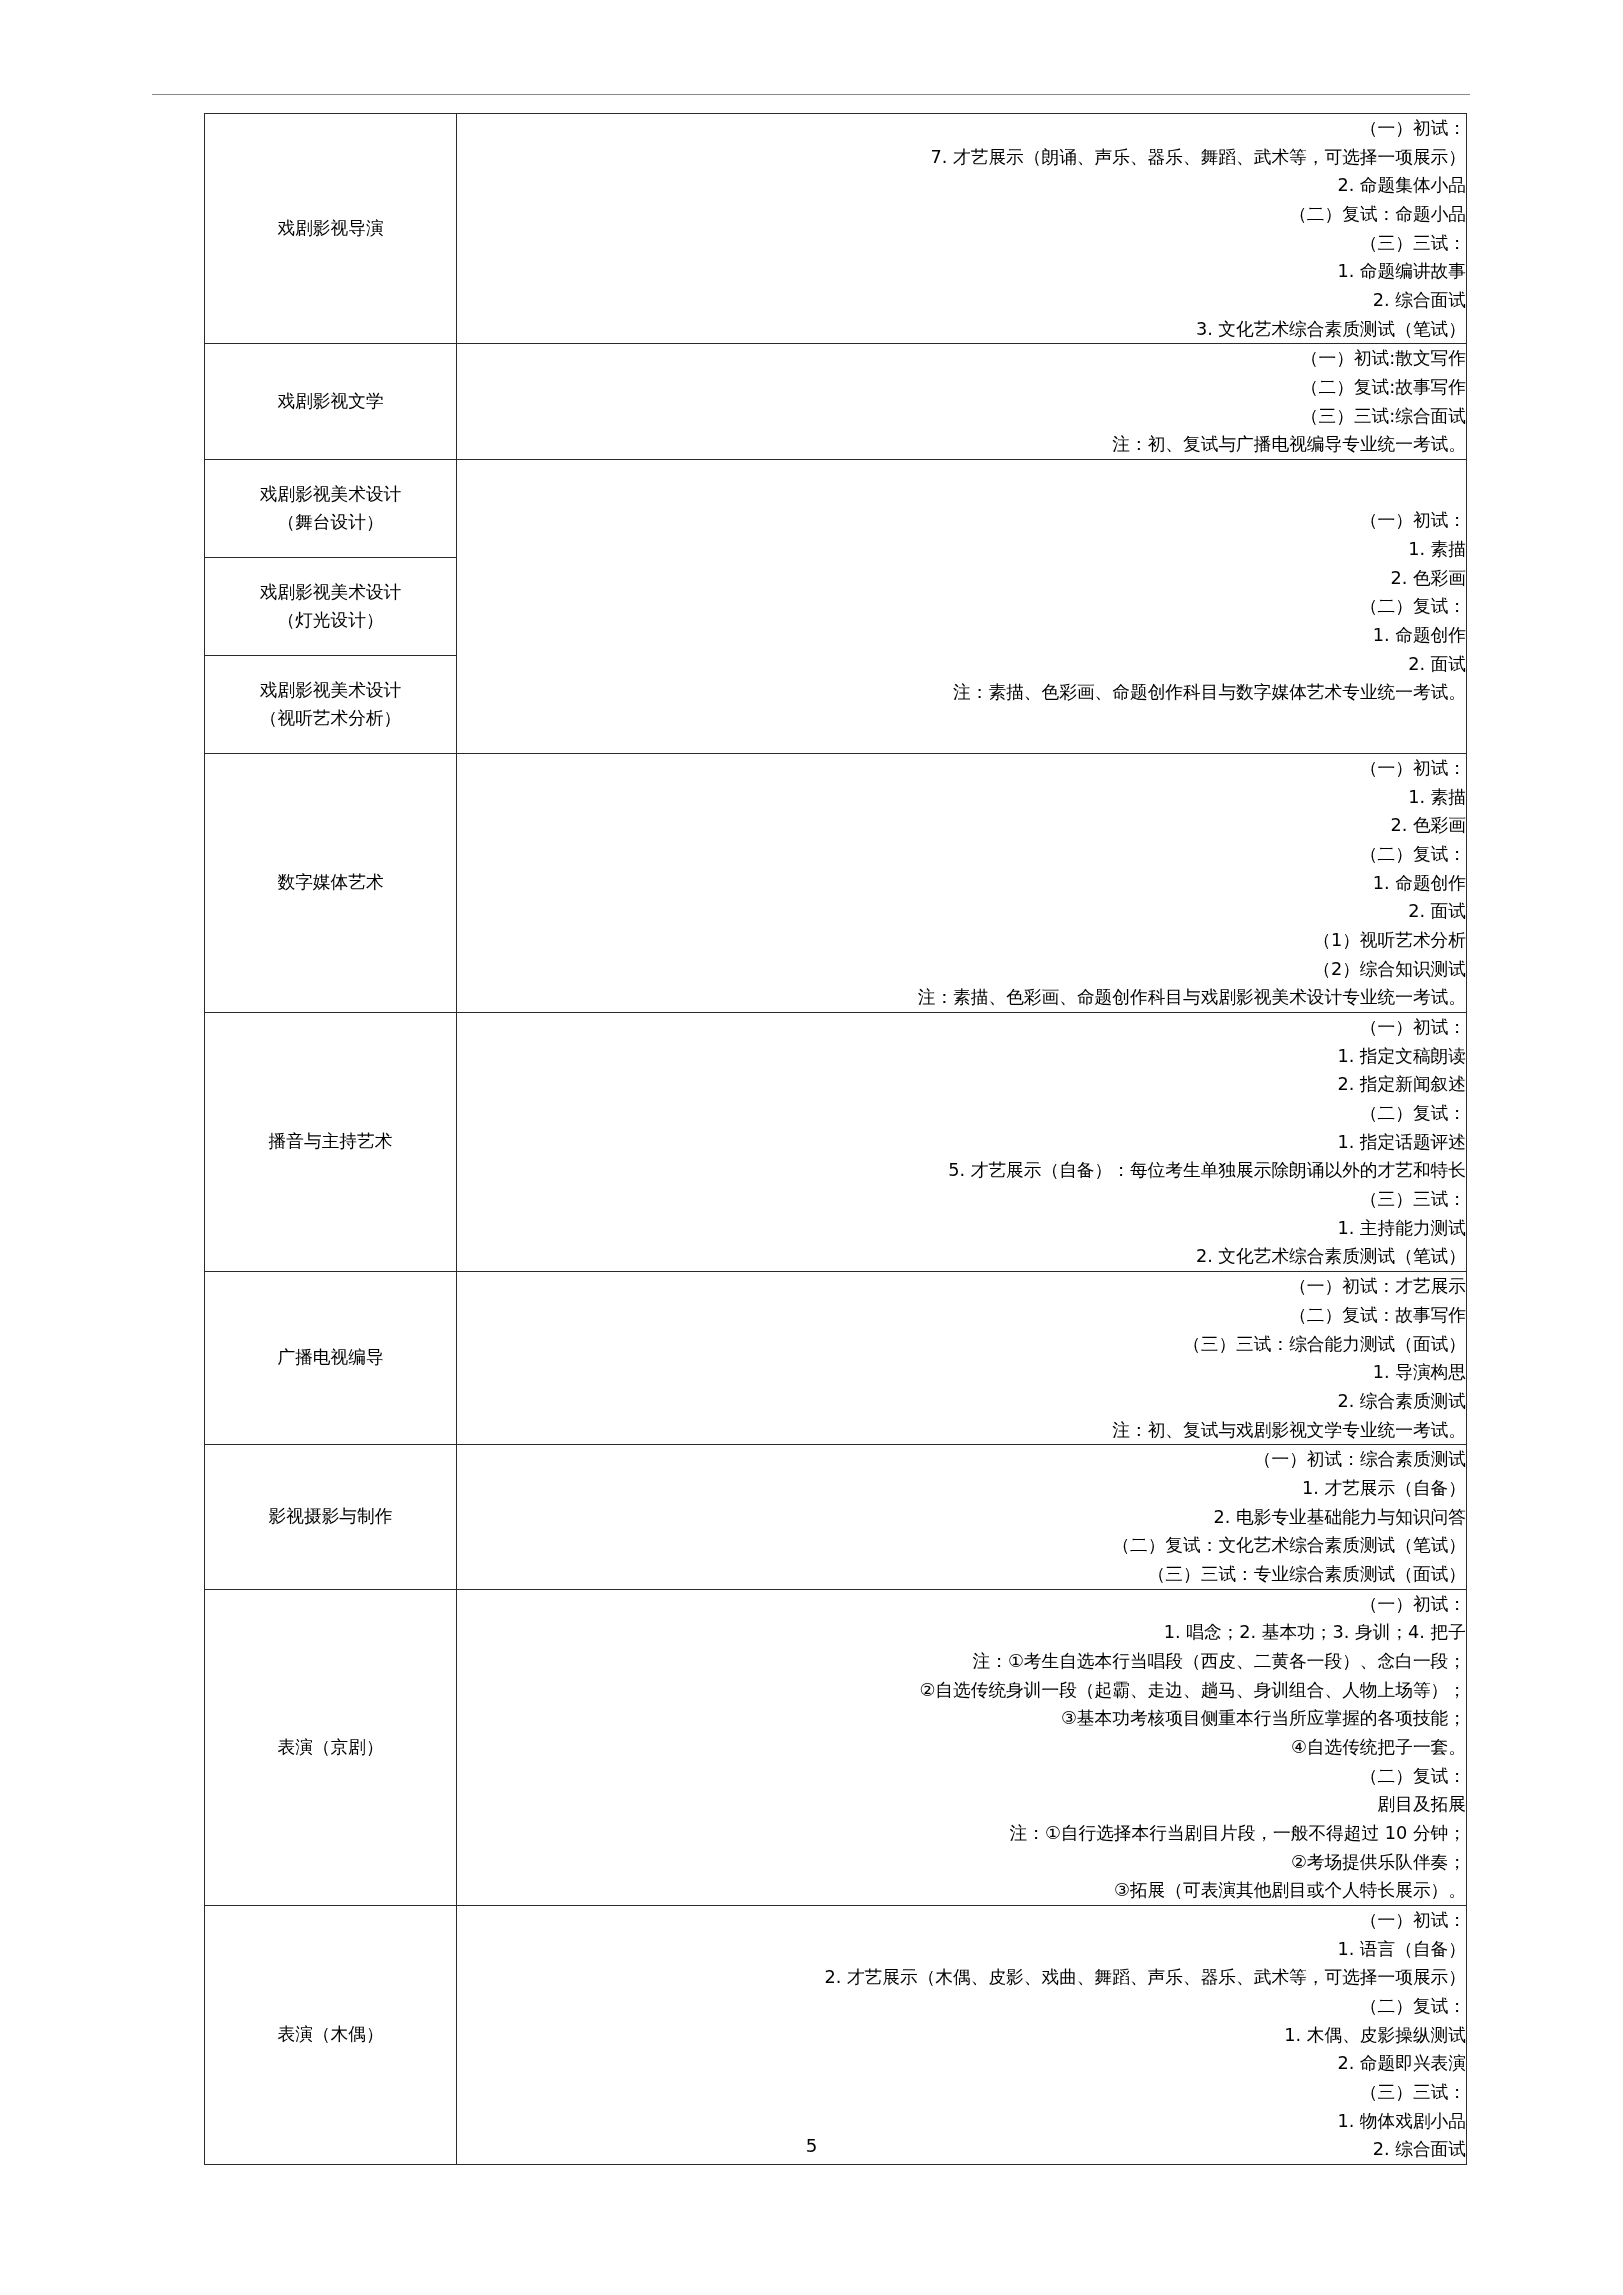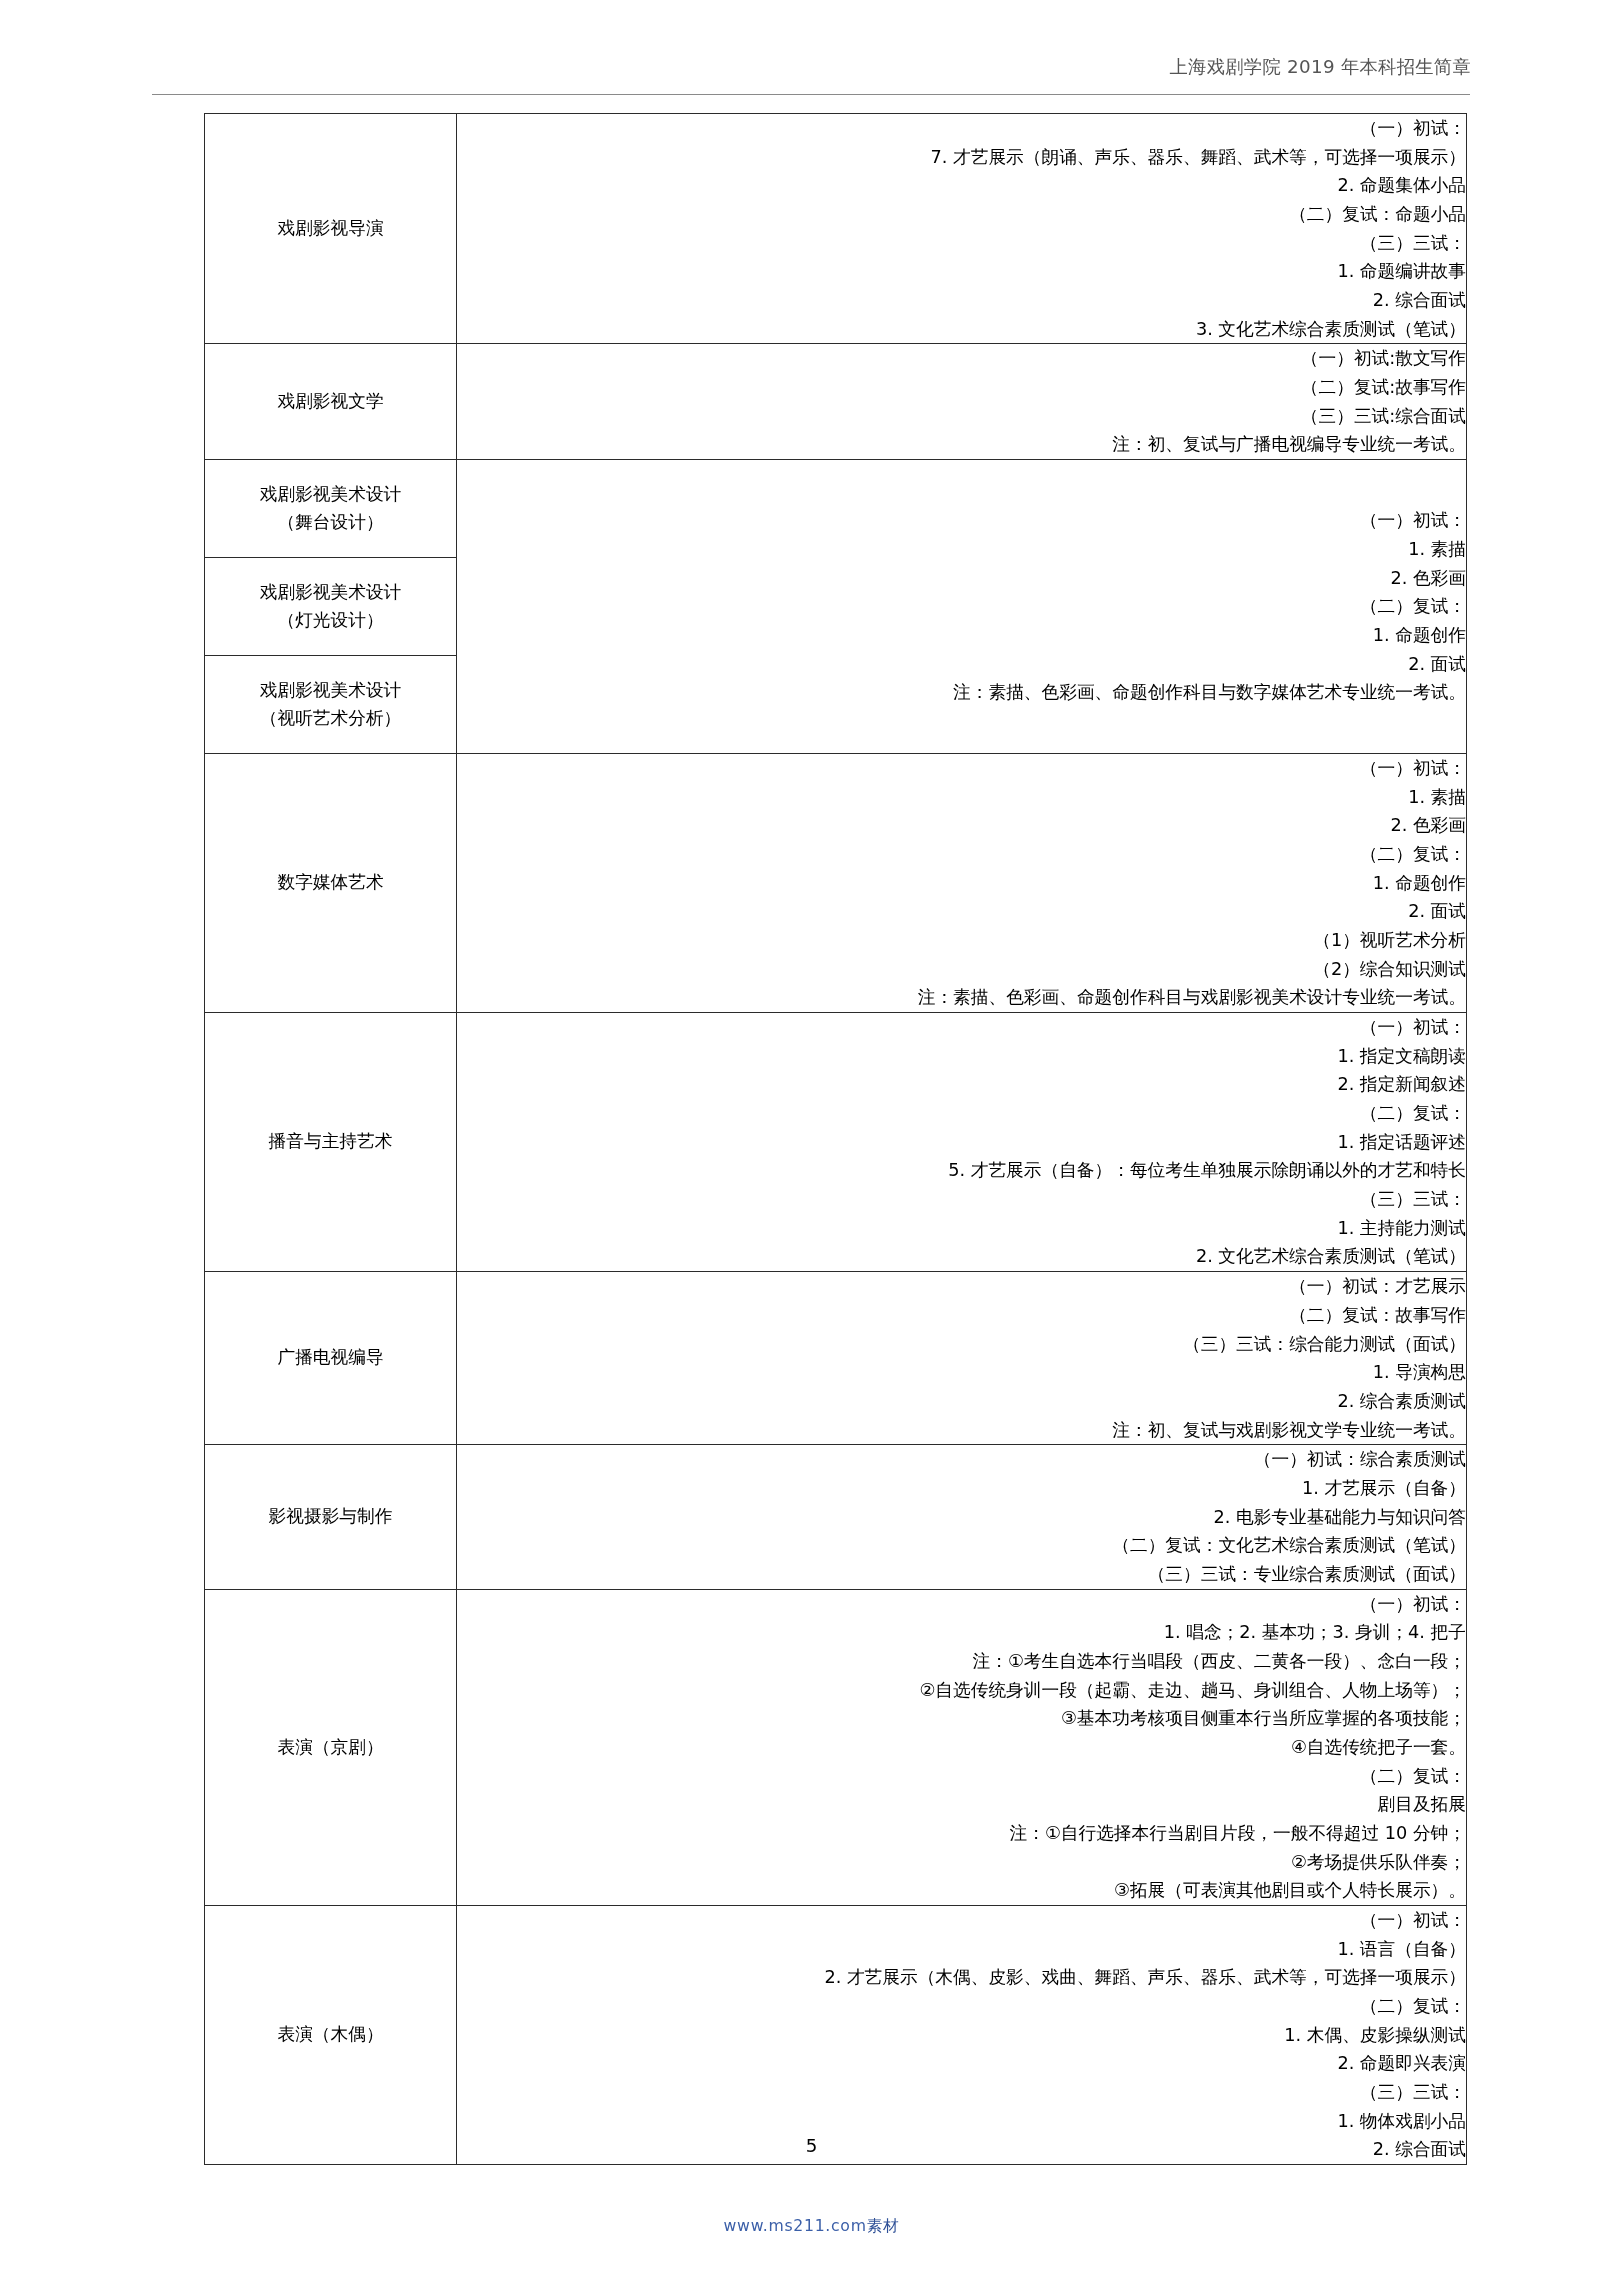--- a/index.html
+++ b/index.html
@@ -90,23 +90,20 @@
     letter-spacing: 0.7px;
     font-family: "DejaVu Sans", "Liberation Sans", sans-serif;
   }
   .watermark .wm-cn { color: #2d4f96; }
 </style>
 </head>
 <body>
 
 <div class="page">
 
-  <div class="header">
-    <span>上海戏剧学院 2019 年本科招生简章</span>
-  </div>
   <div class="header-rule"></div>
 
   <div class="tbl-wrap">
     <table class="exam">
       <tbody>
 
         <tr>
           <td class="major">
             <span class="mline">戏剧影视导演</span>
           </td>
@@ -262,18 +259,15 @@
         </tr>
 
       </tbody>
     </table>
   </div>
 
   <div class="page-number">
     <span>5</span>
   </div>
 
-  <div class="watermark">
-    <span>www.ms211.com</span><span class="wm-cn">素材</span>
-  </div>
 
 </div>
 
 
 </body></html>

